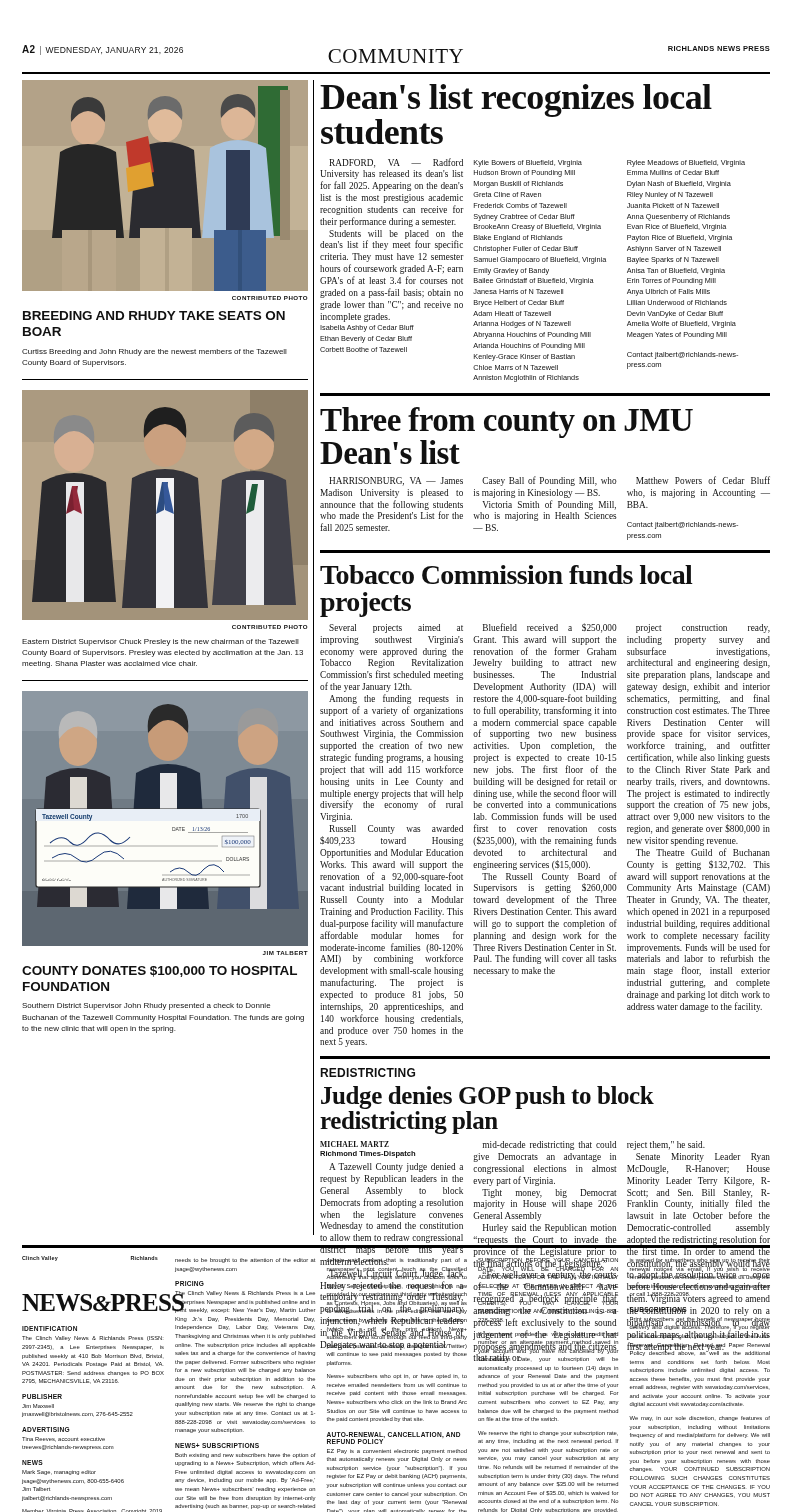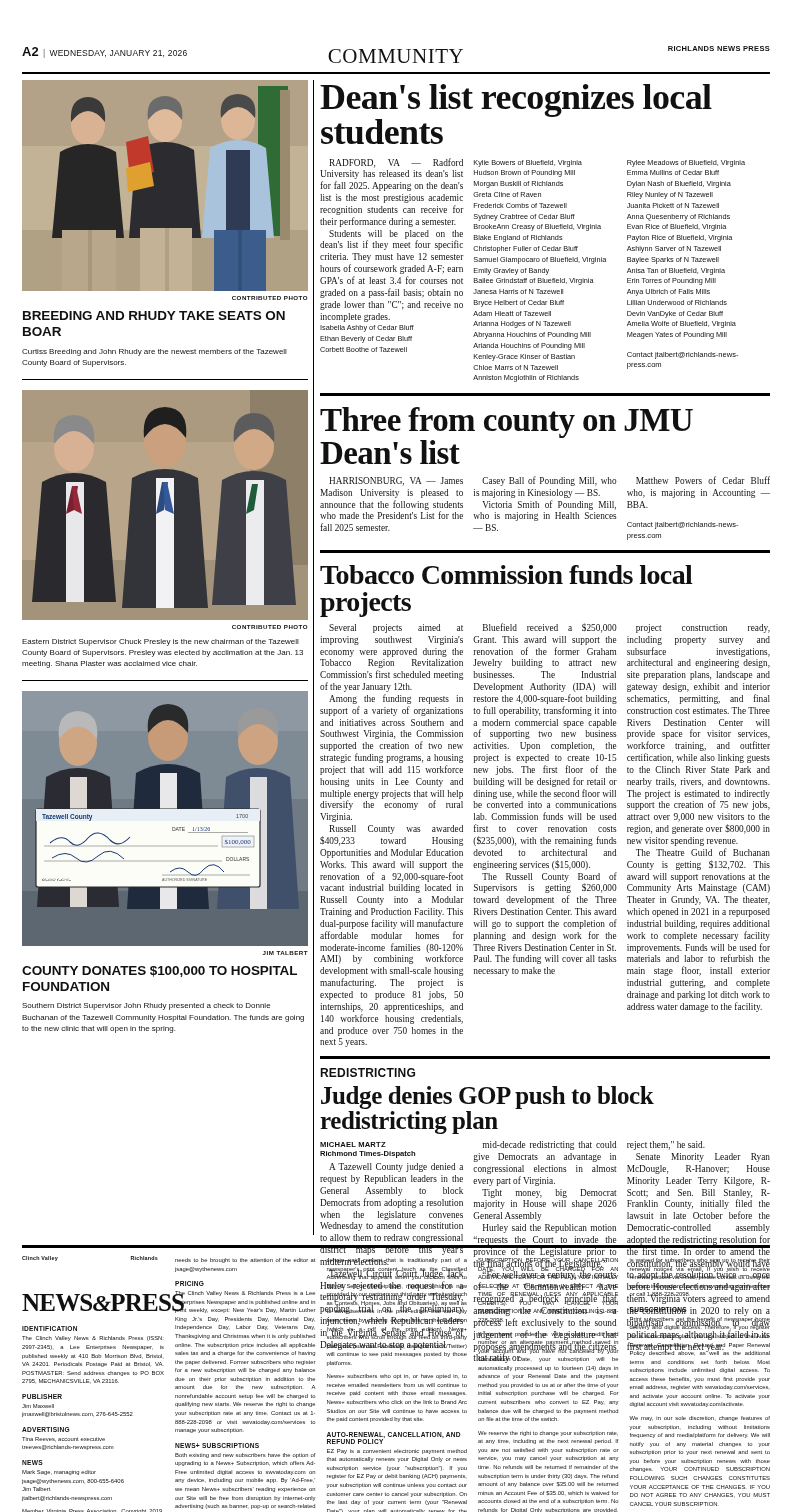--- a/index.html
+++ b/index.html
@@ -11,21 +11,21 @@
     overflow: hidden;
   }
   .page { position: relative; width: 792px; height: 1512px; padding: 0; }
 
   
   .masthead {
     position: absolute; left: 22px; top: 44px; width: 748px; height: 24px;
     display: flex; align-items: baseline;
   }
   .mh-left { font-family: "Liberation Sans", sans-serif; font-size: 8.5px; letter-spacing: .2px; white-space: nowrap; }
-  .mh-left b { font-size: 13px; font-weight: 700; }
+  .mh-left b { font-size: 10px; font-weight: 700; }
   .mh-left .sep { margin: 0 4px; color: #666; }
   .mh-center {
     position: absolute; left: 0; right: 0; text-align: center;
     font-family: "Liberation Serif", serif; font-size: 21px; letter-spacing: 0.5px;
     font-weight: 400;
   }
   .mh-right {
     position: absolute; right: 0; font-family: "Liberation Sans", sans-serif;
     font-size: 7.5px; letter-spacing: .3px; font-weight: 700;
   }
@@ -82,21 +82,21 @@
   .namelist {
     font-family: "Liberation Sans", sans-serif; font-size: 7.3px; line-height: 1.48;
     margin: 0; padding: 0; list-style: none;
   }
   .namelist li { white-space: nowrap; }
   .contact {
     font-family: "Liberation Sans", sans-serif; font-size: 7.6px; line-height: 1.35;
     margin-top: 9px;
   }
   .byline-name {
-    font-family: Liberation Sans, sans-serif; font-weight: 700; font-size: 7.6px;
+    font-family: Liberation Serif, serif; font-weight: 700; font-size: 7.6px;
     letter-spacing: .2px; text-transform: uppercase;
   }
   .byline-org {
     font-family: "Liberation Sans", sans-serif; font-weight: 700; font-size: 7.6px;
     margin-bottom: 4px;
   }
 
   
   .footer-wrap { position: absolute; left: 22px; top: 1245px; width: 748px; }
   .footer-rule-top { border-top: 2.2px solid #000; border-bottom: .8px solid #000; height: 3px; margin-bottom: 8px; }

